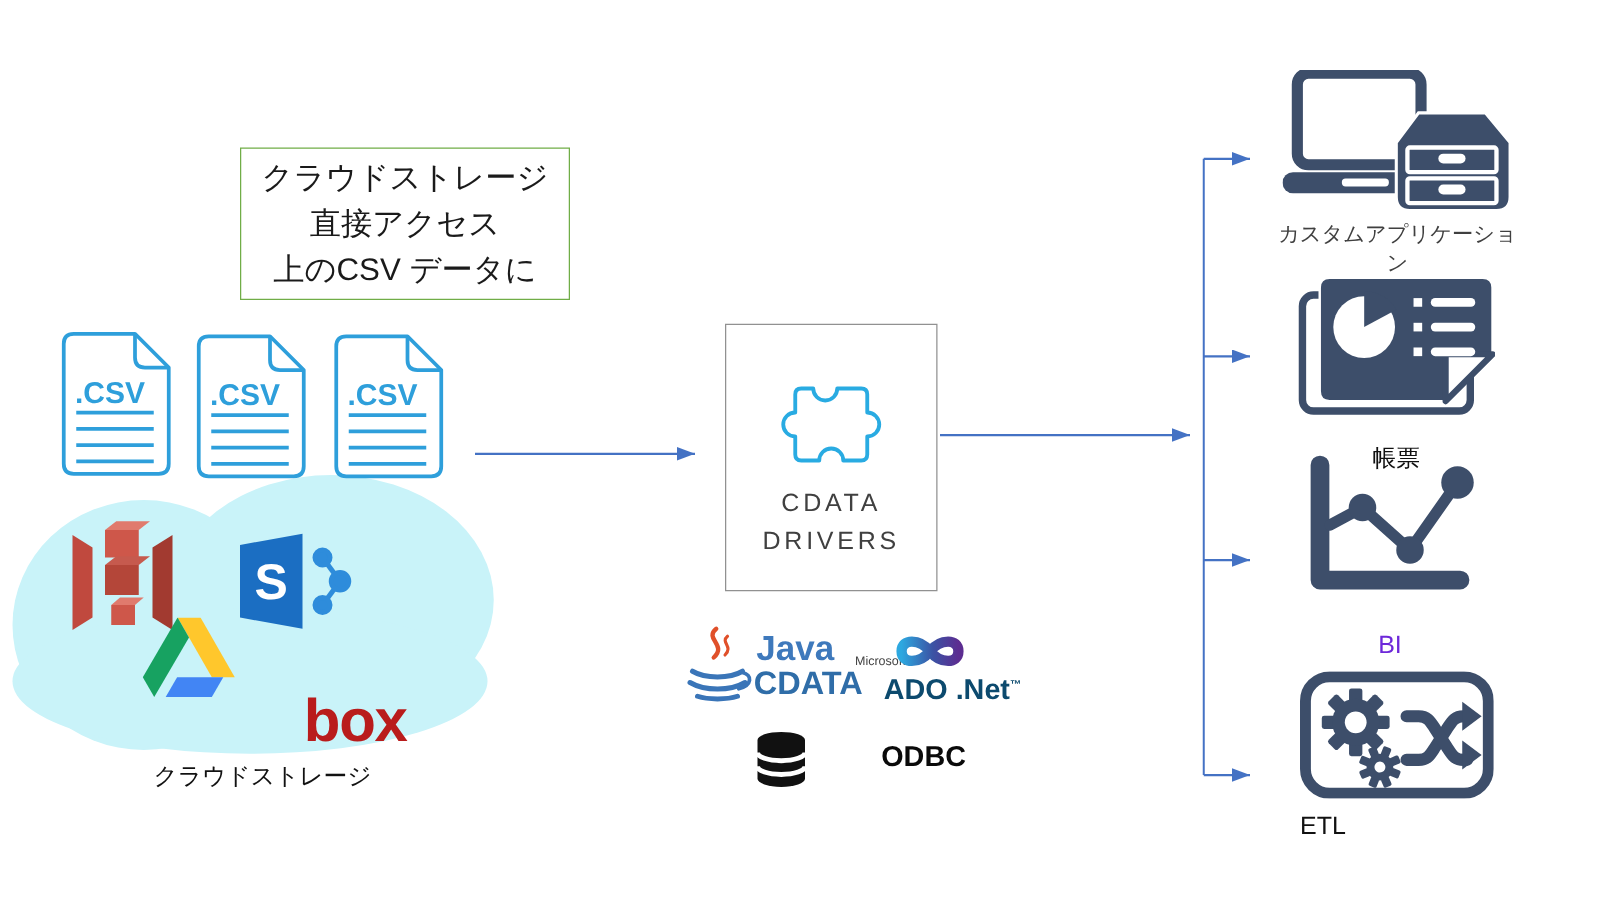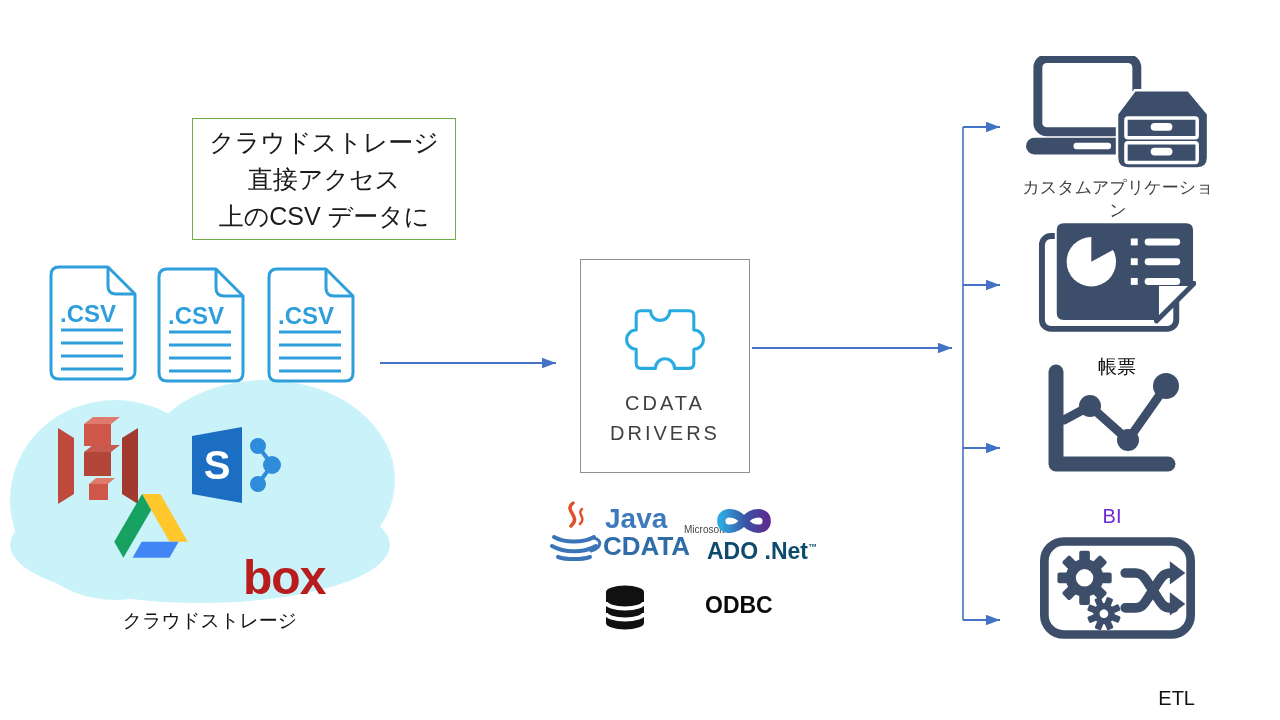--- a/index.html
+++ b/index.html
@@ -46,21 +46,21 @@
   .odbc-t{left:657px;top:592px;font-size:23px;font-weight:700;color:#0a0a0a;margin-left:48px;}
 
   
   .t-capp-svg{left:1026px;top:56px;width:188px;height:118px;}
   .t-capp-label{left:1022px;top:176px;width:192px;text-align:center;font-size:17px;color:#404040;}
   .t-rep-svg{left:1038px;top:220px;width:158px;height:114px;}
   .t-rep-label{left:1038px;top:354px;width:158px;text-align:center;font-size:19px;color:#111;}
   .t-bi-svg{left:1042px;top:362px;width:140px;height:120px;}
   .t-bi-label{left:1042px;top:505px;width:140px;text-align:center;font-size:20px;color:#6d28d9;}
   .t-etl-svg{left:1040px;top:537px;width:155px;height:102px;}
-  .t-etl-label{left:1040px;top:687px;width:155px;text-align:right;font-size:20px;color:#111;}
+  .t-etl-label{left:1040px;top:650px;width:155px;text-align:left;font-size:20px;color:#111;}
 </style>
 </head>
 <body>
 
 <svg class="abs" style="left:0;top:0" width="1280" height="720" viewBox="0 0 1280 720">
   <defs>
     <marker id="ah" markerWidth="10" markerHeight="8" refX="8" refY="3" orient="auto" markerUnits="strokeWidth">
       <path d="M0,0 L8,3 L0,6 Z" fill="#4472C4"></path>
     </marker>
   </defs>

